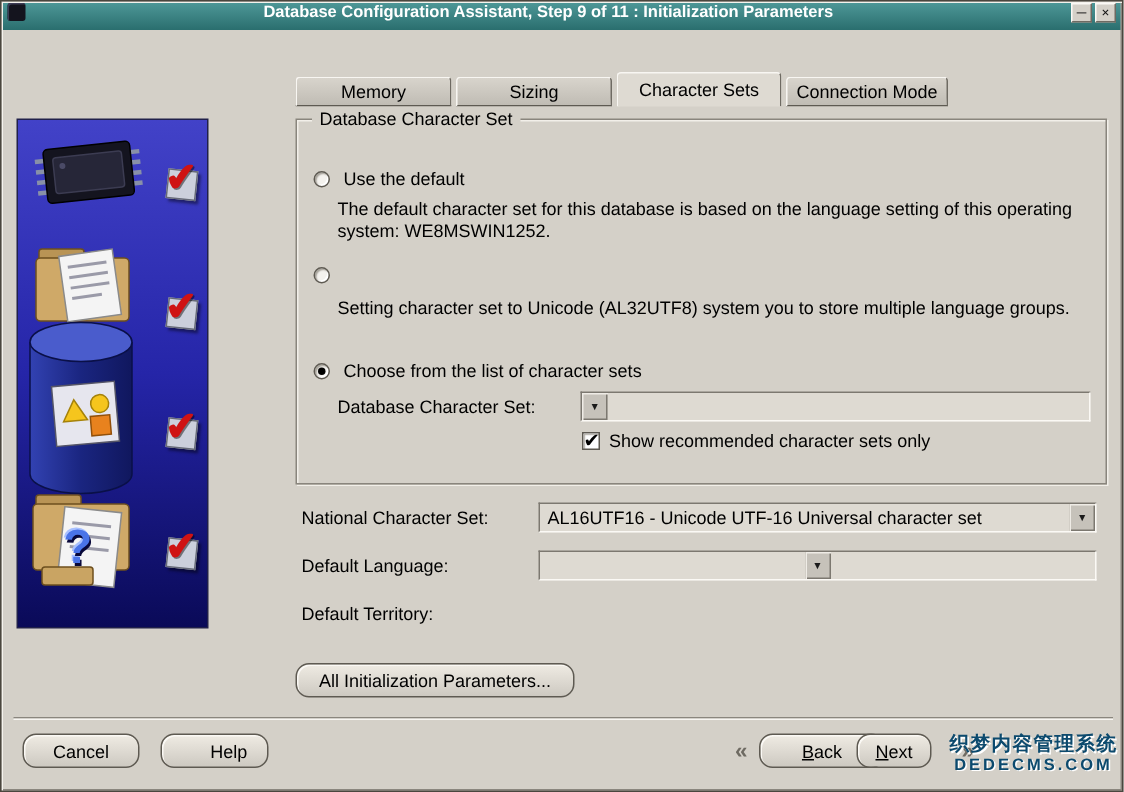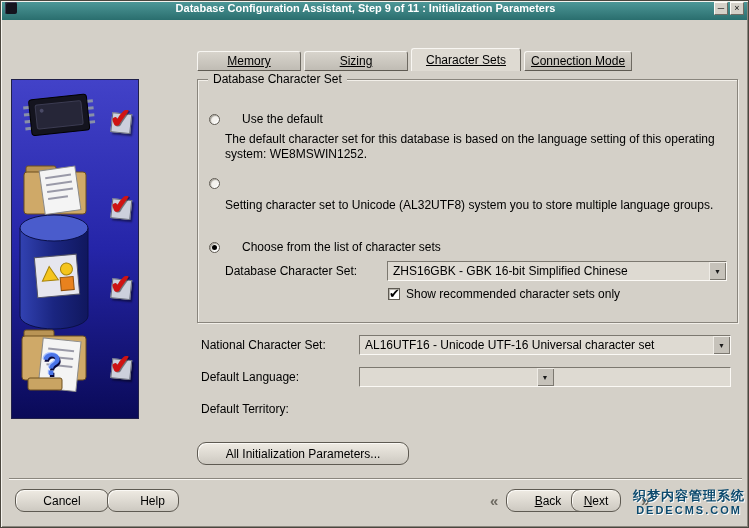--- a/index.html
+++ b/index.html
@@ -35,28 +35,28 @@
     text-shadow:1px 1px 0 rgba(0,0,0,.45);transform:rotate(-4deg);}
   .check-mark::before{content:'';position:absolute;left:1px;top:7px;width:18px;height:18px;
     background:#ccd0dc;border:1px solid #666a78;transform:rotate(10deg);z-index:-1;
     box-shadow:2px 2px 2px rgba(0,0,0,.45);}
   .c1{top:26px;} .c2{top:112px;} .c3{top:192px;} .c4{top:272px;}
   
   .tabstrip{position:absolute;left:196px;top:47px;height:23px;display:flex;align-items:flex-end;}
   .tab{height:20px;line-height:19px;min-width:104px;padding:0 6px;margin-right:3px;
     text-align:center;background:linear-gradient(180deg,#d8d4cc,#c0bcb4);
     border:1px solid;border-color:#f8f6f2 #6e6a62 #5e5a52 #f8f6f2;
-    border-radius:3px 3px 0 0;white-space:nowrap;text-decoration:underline;}
+    border-radius:3px 3px 0 0;white-space:nowrap;}
   .tab.active{height:23px;line-height:22px;background:#dedad2;border-bottom:none;min-width:110px;}
   
   .groupbox{position:absolute;left:196px;top:78px;width:541px;height:244px;
     border:1px solid #89857d;
     box-shadow:1px 1px 0 #f2efe9, inset 1px 1px 0 #f2efe9;}
   .group-title{position:absolute;top:-8px;left:10px;background:#d4d0c8;padding:0 5px;}
-  .radio-row{position:absolute;display:flex;align-items:center;gap:22px;}
+  .radio-row{position:absolute;display:flex;align-items:center;gap:9px;}
   .r1{left:11px;top:32px;} .r2{left:11px;top:98px;} .r3{left:11px;top:160px;}
   .radio{position:relative;width:11px;height:11px;border-radius:50%;
     background:#f4f2ee;border:1px solid #5e5a52;
     box-shadow:inset 1px 1px 1px #a6a29a, inset -1px -1px 0 #fff;flex:0 0 auto;}
   .radio.checked::after{content:'';position:absolute;left:2px;top:2px;width:5px;height:5px;
     border-radius:50%;background:#000;}
   .desc{position:absolute;left:27px;width:508px;line-height:15px;}
   .d1{top:52px;} .d2{top:118px;}
   .field-label{position:absolute;line-height:20px;white-space:nowrap;}
   .dbcs-label{left:27px;top:181px;}
@@ -78,22 +78,22 @@
   .check-row{position:absolute;left:190px;top:207px;display:flex;align-items:center;gap:6px;}
   .checkbox{width:12px;height:12px;background:#fff;border:1px solid #5e5a52;
     box-shadow:inset 1px 1px 1px #b2aea6;font-size:13px;line-height:10px;color:#000;
     text-align:center;overflow:visible;flex:0 0 auto;}
   
   .oui-btn{position:absolute;height:23px;padding:0 10px;
     background:linear-gradient(180deg,#efebe3,#cdc9c1);
     border:1px solid #5e5a52;border-radius:9px;
     box-shadow:inset 1px 1px 0 #fbf9f5;
     font-family:"Liberation Sans",sans-serif;font-size:12px;color:#000;text-align:center;}
-  .btn-allinit{left:196px;top:441px;width:212px;}
-  .btn-cancel{left:14px;top:488px;width:94px;}
+  .btn-allinit{left:196px;top:441px;width:186px;}
+  .btn-cancel{left:14px;top:488px;width:78px;}
   .btn-help{left:106px;top:488px;width:72px;padding-left:29px;}
   .btn-back{left:505px;top:488px;width:84px;}
   .btn-next{left:570px;top:488px;width:50px;text-align:center;}
   .mnemonic{display:block;}
   .mnemonic::first-letter{text-decoration:underline;}
   .chev{position:absolute;top:491px;font-size:15px;color:#6e6a62;font-weight:bold;}
   .chev-left{left:489px;}
   .chev-right{left:640px;}
   .separator{position:absolute;left:8px;top:477px;width:733px;height:2px;
     border-top:1px solid #8a867e;border-bottom:1px solid #f8f6f2;}
@@ -212,21 +212,20 @@
     </div>
     <div class="desc d2">Setting character set to Unicode (AL32UTF8) system you to store multiple language groups.</div>
 
     <div class="radio-row r3">
       <span class="radio checked"></span>
       <span>Choose from the list of character sets</span>
     </div>
 
     <span class="field-label dbcs-label">Database Character Set:</span>
     <div class="combo dbcs-combo">
-      <span class="combo-text">ZHS16GBK - GBK 16-bit Simplified Chinese</span>
       <span class="combo-arrow">▼</span>
     </div>
 
     <div class="check-row">
       <span class="checkbox">✔</span>
       <span>Show recommended character sets only</span>
     </div>
   </div>
 
   <span class="field-label l-nat">National Character Set:</span>

